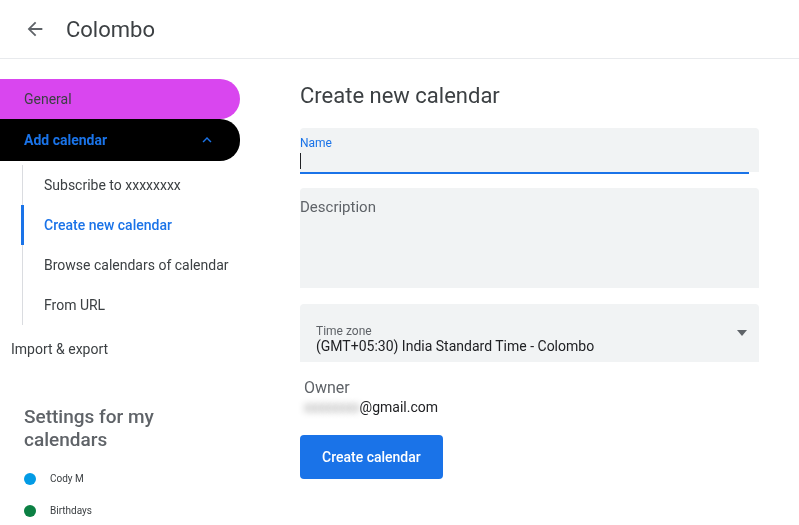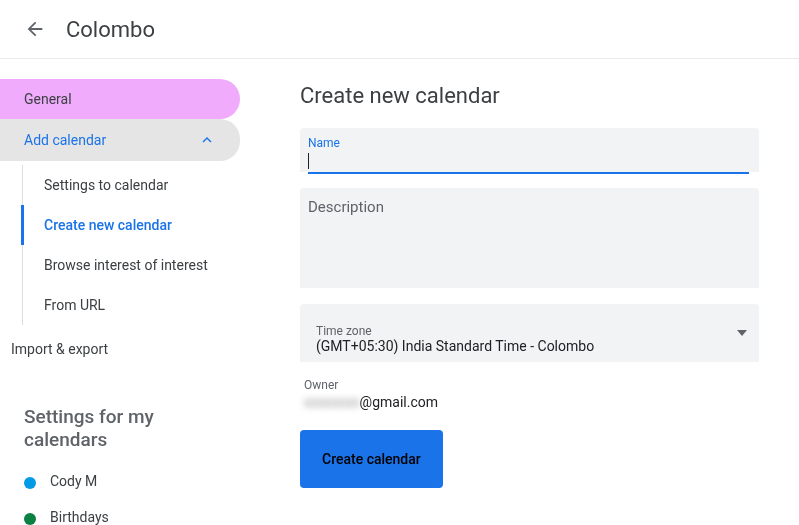--- a/index.html
+++ b/index.html
@@ -42,29 +42,29 @@
     }
     .nav-item {
       padding: 12px 24px;
       font-size: 14px;
       color: #3c4043;
       cursor: pointer;
       border-radius: 0 20px 20px 0;
       margin-right: 20px;
     }
     .nav-item.general {
-      background: #f0abfc;
+      background: #d946ef;
     }
     .nav-item.expandable {
       display: flex;
       justify-content: space-between;
       align-items: center;
-      background: #e5e5e5;
+      background: #000000;
       color: #1a73e8;
-      font-weight: 400;
+      font-weight: 700;
     }
     .chevron {
       display: flex;
       align-items: center;
     }
     .subnav-item {
       padding: 12px 20px;
       font-size: 14px;
       color: #3c4043;
       cursor: pointer;
@@ -84,23 +84,23 @@
     }
     .section-heading {
       padding: 12px 24px;
       font-size: 19px;
       color: #5f6368;
       font-weight: 500;
       margin-top: 24px;
     }
     .calendar-item {
       display: flex;
-      align-items: flex-end;
+      align-items: flex-start;
       padding: 10px 24px;
-      font-size: 14px;
+      font-size: 10px;
       cursor: pointer;
     }
     .calendar-dot {
       width: 12px;
       height: 12px;
       border-radius: 50%;
       margin-right: 14px;
     }
     .main {
       flex: 1;
@@ -108,21 +108,21 @@
     }
     .main-title {
       font-size: 22px;
       color: #3c4043;
       font-weight: 400;
       margin-bottom: 20px;
     }
     .field {
       background: #f1f3f4;
       border-radius: 4px 4px 0 0;
-      padding: 8px 16px 6px 8px;
+      padding: 8px 16px 6px 0;
       margin-bottom: 16px;
       position: relative;
     }
     .field-label {
       font-size: 12px;
       color: #1a73e8;
       display: block;
       margin-bottom: 2px;
     }
     .field-label.gray {
@@ -172,38 +172,38 @@
     .dropdown-arrow {
       display: flex;
       align-items: center;
       color: #5f6368;
     }
     .owner-block {
       margin-bottom: 20px;
       padding-left: 4px;
     }
     .owner-label {
-      font-size: 12px;
+      font-size: 16px;
       color: #5f6368;
     }
     .owner-value {
       font-size: 14px;
       color: #202124;
       margin-top: 2px;
     }
     .owner-blur {
       color: transparent;
       text-shadow: 0 0 7px #888;
       user-select: none;
     }
     .create-btn {
       background: #1a73e8;
-      color: #000000;
+      color: #ffffff;
       border: none;
-      padding: 21px 22px;
+      padding: 14px 22px;
       font-size: 14px;
       font-weight: 500;
       border-radius: 4px;
       cursor: pointer;
     }
     .text-cursor {
       display: inline-block;
       width: 1px;
       height: 16px;
       background: #202124;
@@ -236,23 +236,23 @@
     <div class="nav-item expandable">
       <span>Add calendar</span>
       <span class="chevron">
         <svg width="18" height="18" viewBox="0 0 24 24" fill="#1a73e8">
             <path d="M7.41 15.41 12 10.83l4.59 4.58L18 14l-6-6-6 6z"></path>
           </svg>
       </span>
     </div>
 
     <div class="subnav-wrapper">
-      <div class="subnav-item">Settings to calendar</div>
+      <div class="subnav-item">Subscribe to xxxxxxxx</div>
       <div class="subnav-item active">Create new calendar</div>
-      <div class="subnav-item">Browse interest of interest</div>
+      <div class="subnav-item">Browse calendars of calendar</div>
       <div class="subnav-item">From URL</div>
     </div>
 
     <div class="nav-plain">Import &amp; export</div>
 
     <div class="section-heading">Settings for my calendars</div>
 
     <div class="calendar-item">
       <span class="calendar-dot" style="background:#039be5"></span>
       <span>Cody M</span>

